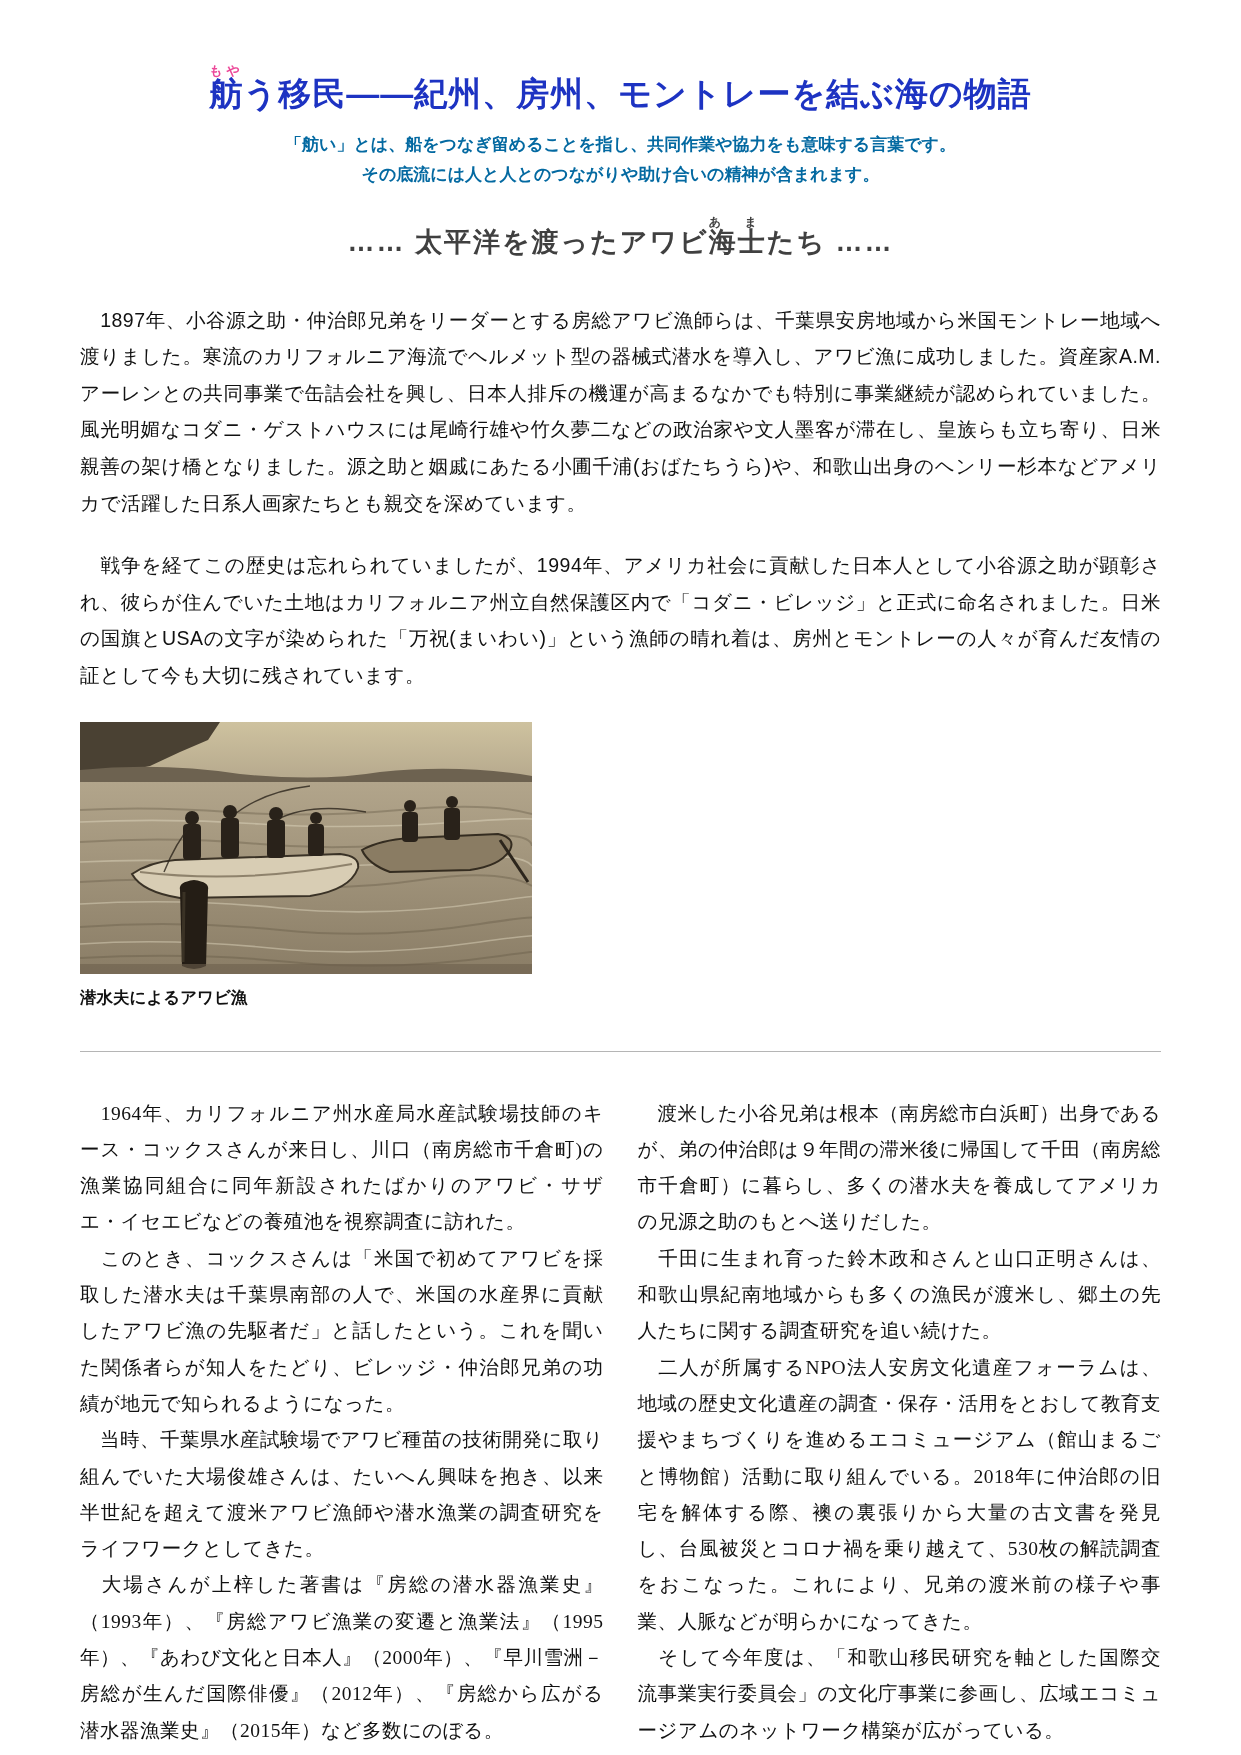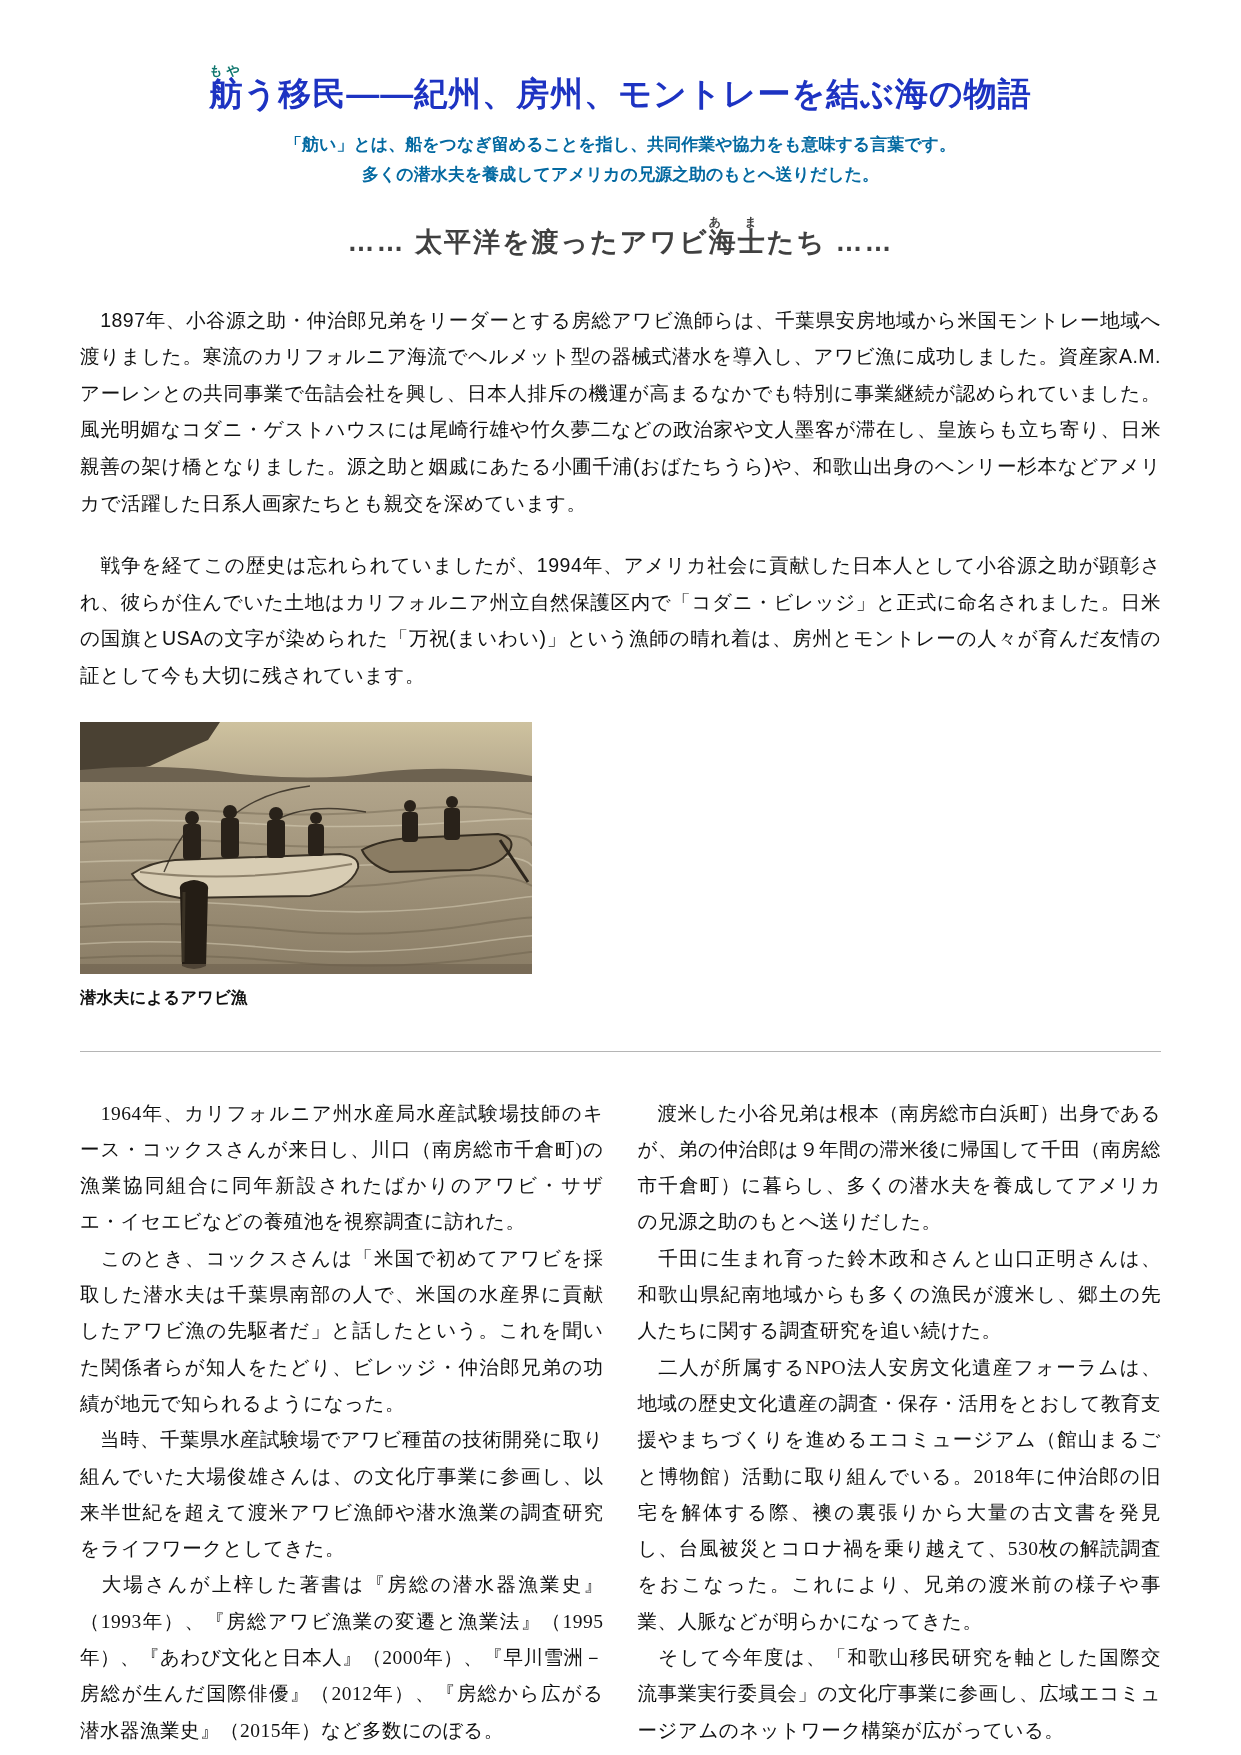--- a/index.html
+++ b/index.html
@@ -23,21 +23,21 @@
     font-size:33px;
     font-weight:bold;
     color:#1d33c2;
     letter-spacing:1px;
     line-height:1.2;
   }
   .doc-title ruby rt {
     font-size:13px;
     font-weight:bold;
     letter-spacing:4px;
-    color:#0f766e;
+    color:#ec4899;
   }
   .subtitle {
     margin-top:16px;
     font-size:17px;
     line-height:30px;
     color:#0369a1;
     font-weight:bold;
   }
 
   
@@ -123,21 +123,21 @@
 <body>
 
 <div class="page">
 
   <div class="header">
     <div class="doc-title">
       <ruby><span>舫</span><rt>もや</rt></ruby><span>う移民——紀州、房州、モントレーを結ぶ海の物語</span>
     </div>
     <div class="subtitle">
       <div>「舫い」とは、船をつなぎ留めることを指し、共同作業や協力をも意味する言葉です。</div>
-      <div>多くの潜水夫を養成してアメリカの兄源之助のもとへ送りだした。</div>
+      <div>その底流には人と人とのつながりや助け合いの精神が含まれます。</div>
     </div>
   </div>
 
   <div class="section-heading">
     <span>…… 太平洋を渡ったアワビ</span><ruby><span>海士</span><rt>あ ま</rt></ruby><span>たち ……</span>
   </div>
 
   <div class="intro">
     <p>　1897年、小谷源之助・仲治郎兄弟をリーダーとする房総アワビ漁師らは、千葉県安房地域から米国モントレー地域へ渡りました。寒流のカリフォルニア海流でヘルメット型の器械式潜水を導入し、アワビ漁に成功しました。資産家A.M.アーレンとの共同事業で缶詰会社を興し、日本人排斥の機運が高まるなかでも特別に事業継続が認められていました。風光明媚なコダニ・ゲストハウスには尾崎行雄や竹久夢二などの政治家や文人墨客が滞在し、皇族らも立ち寄り、日米親善の架け橋となりました。源之助と姻戚にあたる小圃千浦(おばたちうら)や、和歌山出身のヘンリー杉本などアメリカで活躍した日系人画家たちとも親交を深めています。</p>
     <p>　戦争を経てこの歴史は忘れられていましたが、1994年、アメリカ社会に貢献した日本人として小谷源之助が顕彰され、彼らが住んでいた土地はカリフォルニア州立自然保護区内で「コダニ・ビレッジ」と正式に命名されました。日米の国旗とUSAの文字が染められた「万祝(まいわい)」という漁師の晴れ着は、房州とモントレーの人々が育んだ友情の証として今も大切に残されています。</p>
@@ -218,21 +218,21 @@
     </figure>
 
   </div>
 
   <hr class="divider">
 
   <div class="columns">
     <div class="col">
       <p>　1964年、カリフォルニア州水産局水産試験場技師のキース・コックスさんが来日し、川口（南房総市千倉町)の漁業協同組合に同年新設されたばかりのアワビ・サザエ・イセエビなどの養殖池を視察調査に訪れた。</p>
       <p>　このとき、コックスさんは「米国で初めてアワビを採取した潜水夫は千葉県南部の人で、米国の水産界に貢献したアワビ漁の先駆者だ」と話したという。これを聞いた関係者らが知人をたどり、ビレッジ・仲治郎兄弟の功績が地元で知られるようになった。</p>
-      <p>　当時、千葉県水産試験場でアワビ種苗の技術開発に取り組んでいた大場俊雄さんは、の文化庁事業に参画し、以来半世紀を超えて渡米アワビ漁師や潜水漁業の調査研究をライフワークとしてきた。</p>
+      <p>　当時、千葉県水産試験場でアワビ種苗の技術開発に取り組んでいた大場俊雄さんは、たいへん興味を抱き、以来半世紀を超えて渡米アワビ漁師や潜水漁業の調査研究をライフワークとしてきた。</p>
       <p>　大場さんが上梓した著書は『房総の潜水器漁業史』（1993年）、『房総アワビ漁業の変遷と漁業法』（1995年）、『あわび文化と日本人』（2000年）、『早川雪洲－房総が生んだ国際俳優』（2012年）、『房総から広がる潜水器漁業史』（2015年）など多数にのぼる。</p>
     </div>
     <div class="col">
       <p>　渡米した小谷兄弟は根本（南房総市白浜町）出身であるが、弟の仲治郎は９年間の滞米後に帰国して千田（南房総市千倉町）に暮らし、多くの潜水夫を養成してアメリカの兄源之助のもとへ送りだした。</p>
       <p>　千田に生まれ育った鈴木政和さんと山口正明さんは、和歌山県紀南地域からも多くの漁民が渡米し、郷土の先人たちに関する調査研究を追い続けた。</p>
       <p>　二人が所属するNPO法人安房文化遺産フォーラムは、地域の歴史文化遺産の調査・保存・活用をとおして教育支援やまちづくりを進めるエコミュージアム（館山まるごと博物館）活動に取り組んでいる。2018年に仲治郎の旧宅を解体する際、襖の裏張りから大量の古文書を発見し、台風被災とコロナ禍を乗り越えて、530枚の解読調査をおこなった。これにより、兄弟の渡米前の様子や事業、人脈などが明らかになってきた。</p>
       <p>　そして今年度は、「和歌山移民研究を軸とした国際交流事業実行委員会」の文化庁事業に参画し、広域エコミュージアムのネットワーク構築が広がっている。</p>
     </div>
   </div>
 

